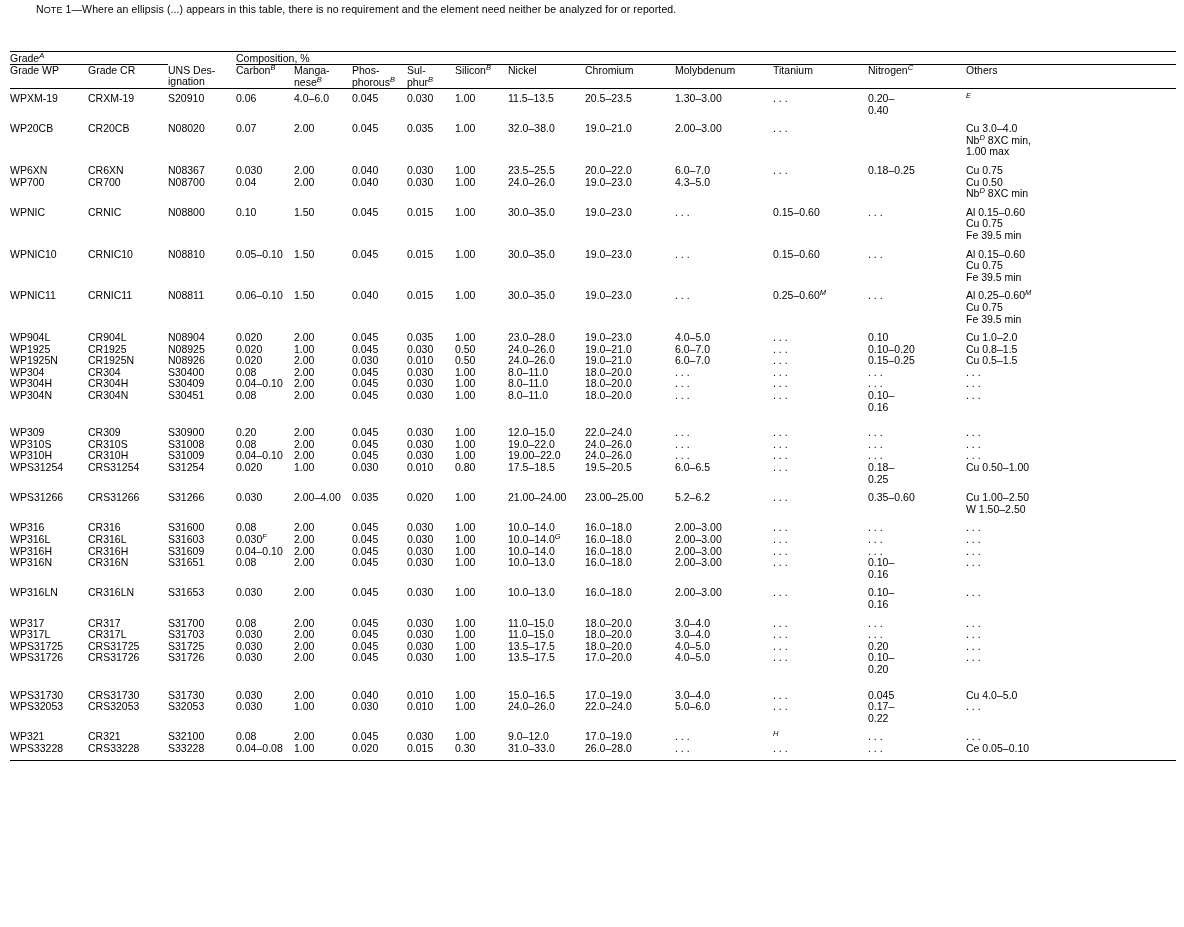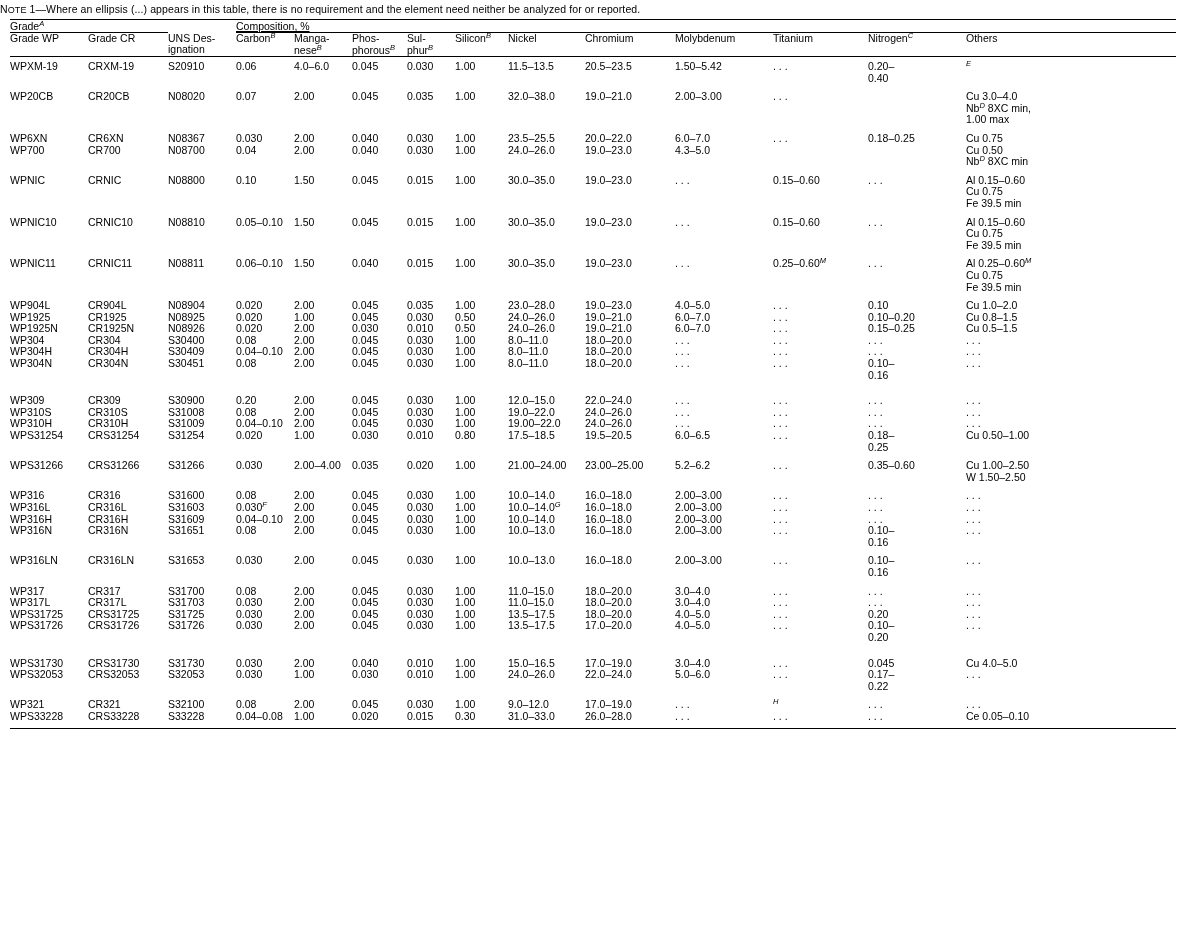--- a/index.html
+++ b/index.html
@@ -19,31 +19,33 @@
     width: 1184px;
     height: 927px;
     padding: 0;
     box-sizing: border-box;
   }
   .note {
     font-size: 10.5px;
     line-height: 13px;
     padding: 3px 8px 2px 0;
     letter-spacing: 0.01em;
+    margin-left: 36px;
   }
   .note .note-label {
     font-variant: small-caps;
     font-size: 10.5px;
   }
   table.spec {
     border-collapse: collapse;
     width: 1166px;
     margin-left: 10px;
     font-size: 10.5px;
     table-layout: fixed;
+    margin-top: 32px;
   }
   table.spec td, table.spec th {
     padding: 0;
     vertical-align: top;
     font-weight: normal;
     text-align: left;
   }
   .rule-top td {
     border-top: 1.6px solid #000;
   }
@@ -56,21 +58,20 @@
   .grp-row td {
     font-size: 10.5px;
     padding: 1px 0 2px 0;
     text-align: center;
   }
   .grp-grade {
     border-bottom: 0.8px solid #000;
   }
   .grp-comp {
     border-bottom: 0.8px solid #000;
-    text-decoration: underline;
   }
   .hdr-row td {
     font-size: 10.5px;
     line-height: 11.5px;
     padding: 3px 4px 3px 0;
     vertical-align: bottom;
   }
   .data td {
     font-size: 10.5px;
     line-height: 11.6px;
@@ -174,21 +175,21 @@
           <td>WPXM-19</td>
           <td>CRXM-19</td>
           <td>S20910</td>
           <td>0.06</td>
           <td>4.0–6.0</td>
           <td>0.045</td>
           <td>0.030</td>
           <td>1.00</td>
           <td>11.5–13.5</td>
           <td>20.5–23.5</td>
-          <td>1.50–5.42</td>
+          <td>1.30–3.00</td>
           <td>. . .</td>
           <td>0.20–<br>0.40</td>
           <td class="others"><sup>E</sup></td>
         </tr>
         <tr class="spacer">
           <td>&nbsp;</td>
           <td>&nbsp;</td>
           <td>&nbsp;</td>
           <td>&nbsp;</td>
           <td>&nbsp;</td>

